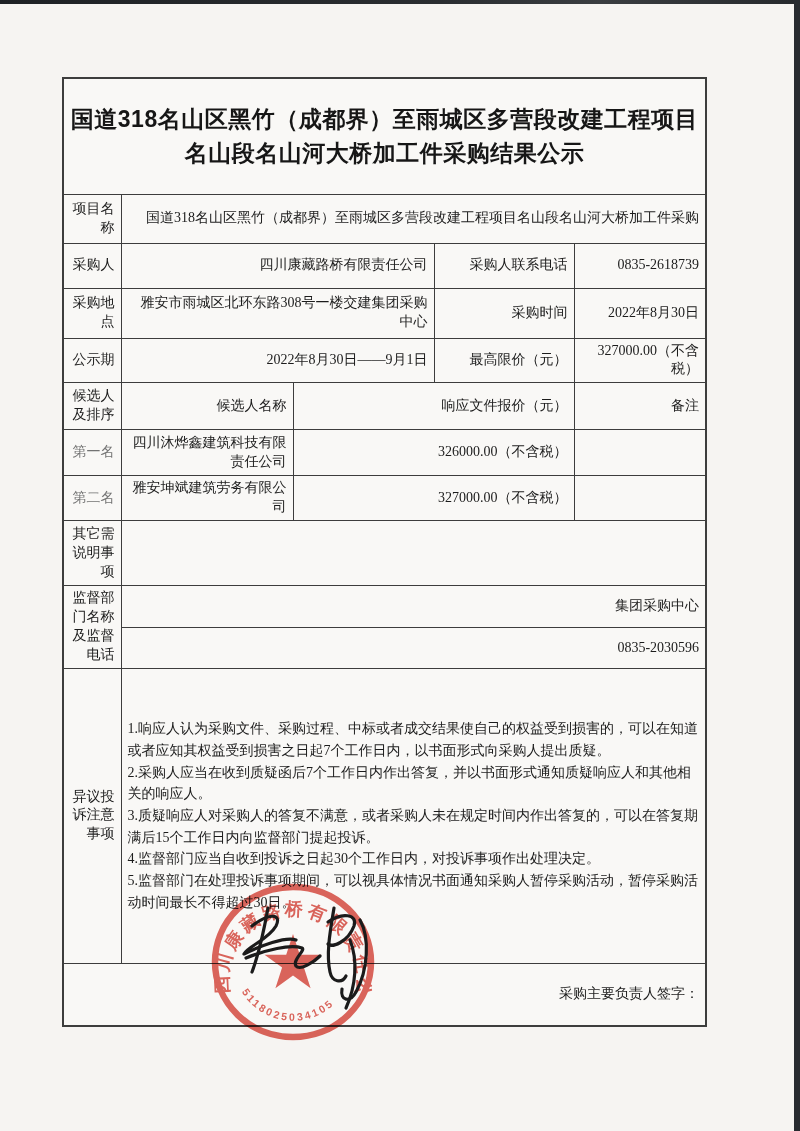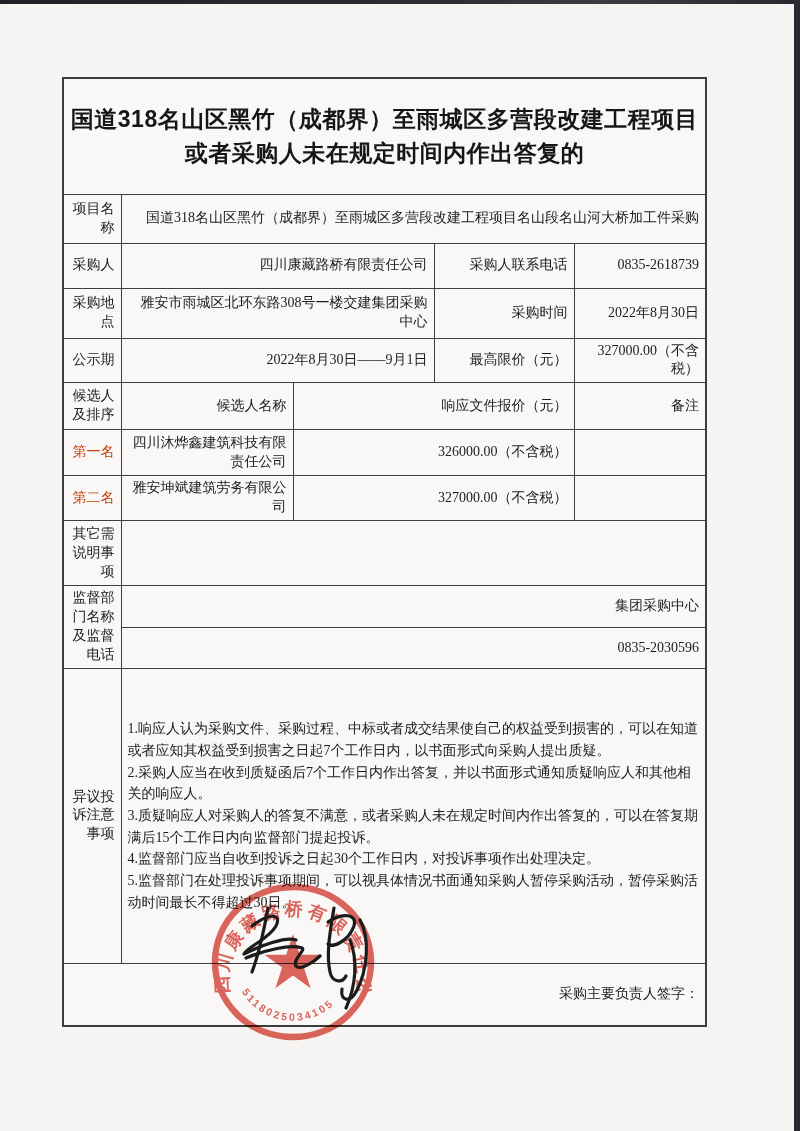--- a/index.html
+++ b/index.html
@@ -51,21 +51,21 @@
     font-weight:700;
     font-size:23px;
     line-height:1.5;
     letter-spacing:0.5px;
     color:#161616;
   }
   .complaint-cell{padding:6px 10px;}
   .complaint-item{font-size:14px;line-height:1.55;text-align:left;}
   .sign-cell{font-size:15px;padding-left:8px;}
   .sup-lbl{text-align:center;}
-  .rank{color:#c2410c;}
+  .rank{color:#737373;}
   .stamp-wrap{
     position:absolute;left:208px;top:880px;width:170px;height:164px;
     z-index:5;opacity:0.82;mix-blend-mode:multiply;pointer-events:none;
   }
   .sig-wrap{
     position:absolute;left:232px;top:886px;width:170px;height:130px;
     z-index:6;pointer-events:none;
   }
 </style>
 </head>
@@ -81,21 +81,21 @@
         <col style="width:172px">
         <col style="width:141px">
         <col style="width:140px">
         <col style="width:132px">
     </colgroup>
 
     <tbody>
         <tr style="height:116px">
       <td colspan="5" class="title-cell">
         <div class="title-line">国道318名山区黑竹（成都界）至雨城区多营段改建工程项目</div>
-        <div class="title-line">或者采购人未在规定时间内作出答复的</div>
+        <div class="title-line">名山段名山河大桥加工件采购结果公示</div>
       </td>
     </tr>
 
     <tr style="height:49px">
       <td class="lbl">项目名称</td>
       <td colspan="4" class="l">国道318名山区黑竹（成都界）至雨城区多营段改建工程项目名山段名山河大桥加工件采购</td>
     </tr>
 
     <tr style="height:45px">
       <td class="lbl">采购人</td>

